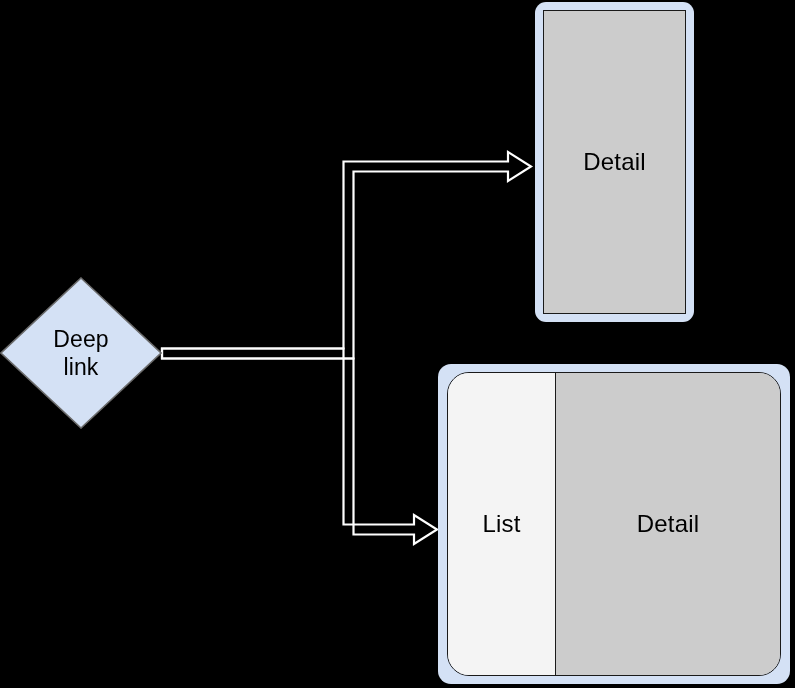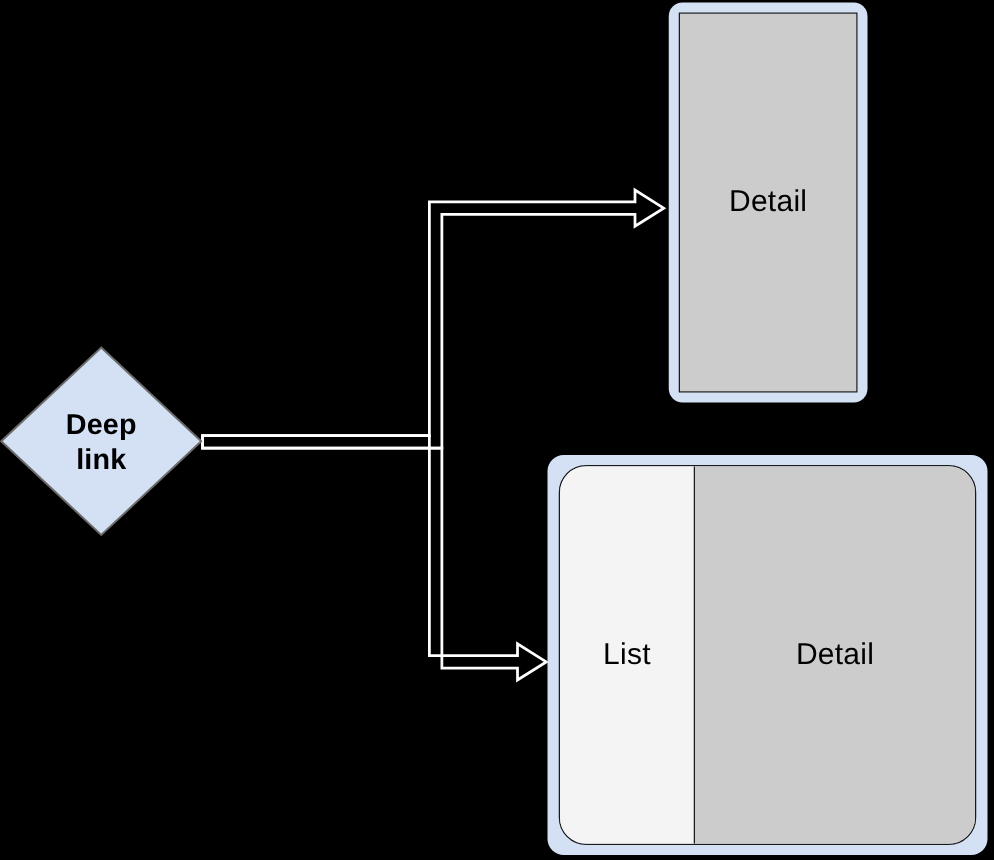--- a/index.html
+++ b/index.html
@@ -42,21 +42,20 @@
     display: flex;
     flex-direction: column;
     align-items: center;
     justify-content: center;
     color: #000000;
     font-size: 23px;
     line-height: 28px;
     letter-spacing: 0.1px;
     text-align: center;
     white-space: pre;
-    font-weight: bold;
   }
 
   
   .device-frame {
     position: absolute;
     background: #d4e1f5;
     box-sizing: border-box;
   }
   .device-screen {
     position: absolute;

